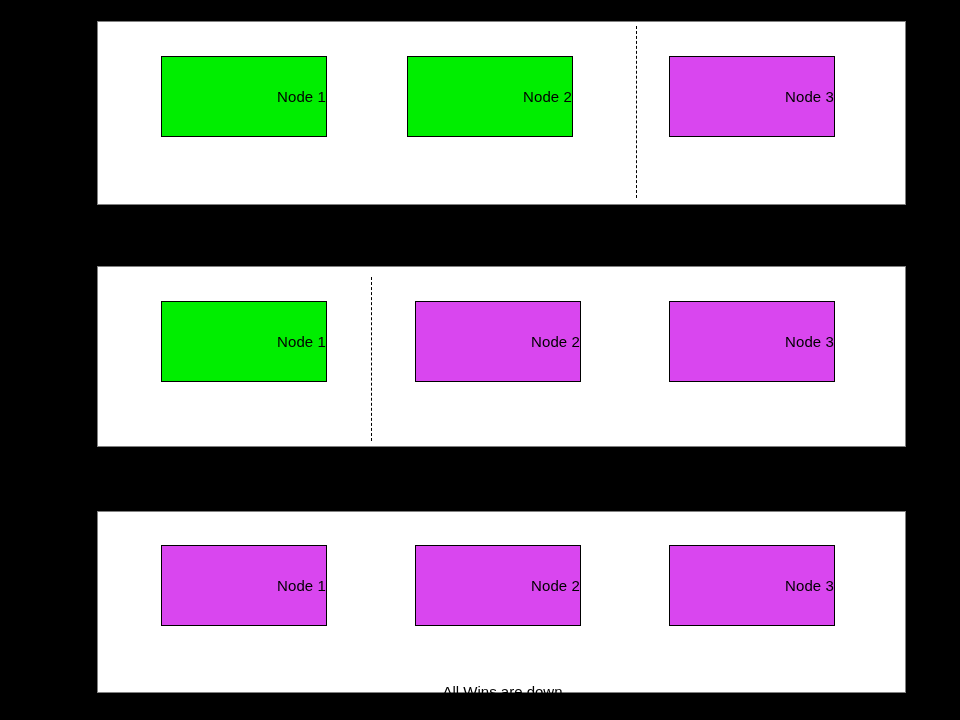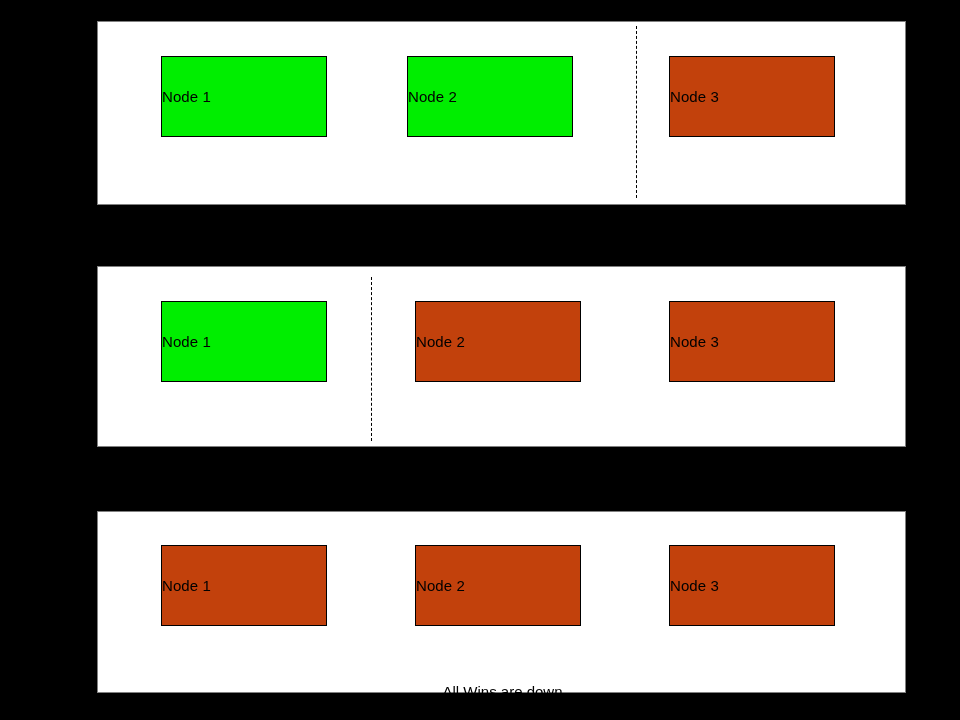--- a/index.html
+++ b/index.html
@@ -40,31 +40,31 @@
 
   
   .node {
     position: absolute;
     box-sizing: border-box;
     border: 1px solid #000000;
     width: 166px;
     height: 81px;
     display: flex;
     align-items: center;
-    justify-content: flex-start;
+    justify-content: flex-end;
   }
   .node-label {
     font-size: 15px;
     color: #000000;
     line-height: 1;
     letter-spacing: 0.1px;
   }
 
   .state-up   { background: #00ee00; }
-  .state-down { background: #c2410c; }
+  .state-down { background: #d946ef; }
 
   
   .p1 .n1 { left: 63px;  top: 34px; }
   .p1 .n2 { left: 309px; top: 34px; }
   .p1 .n3 { left: 571px; top: 34px; }
 
   .p2 .n1 { left: 63px;  top: 34px; }
   .p2 .n2 { left: 317px; top: 34px; }
   .p2 .n3 { left: 571px; top: 34px; }
 

